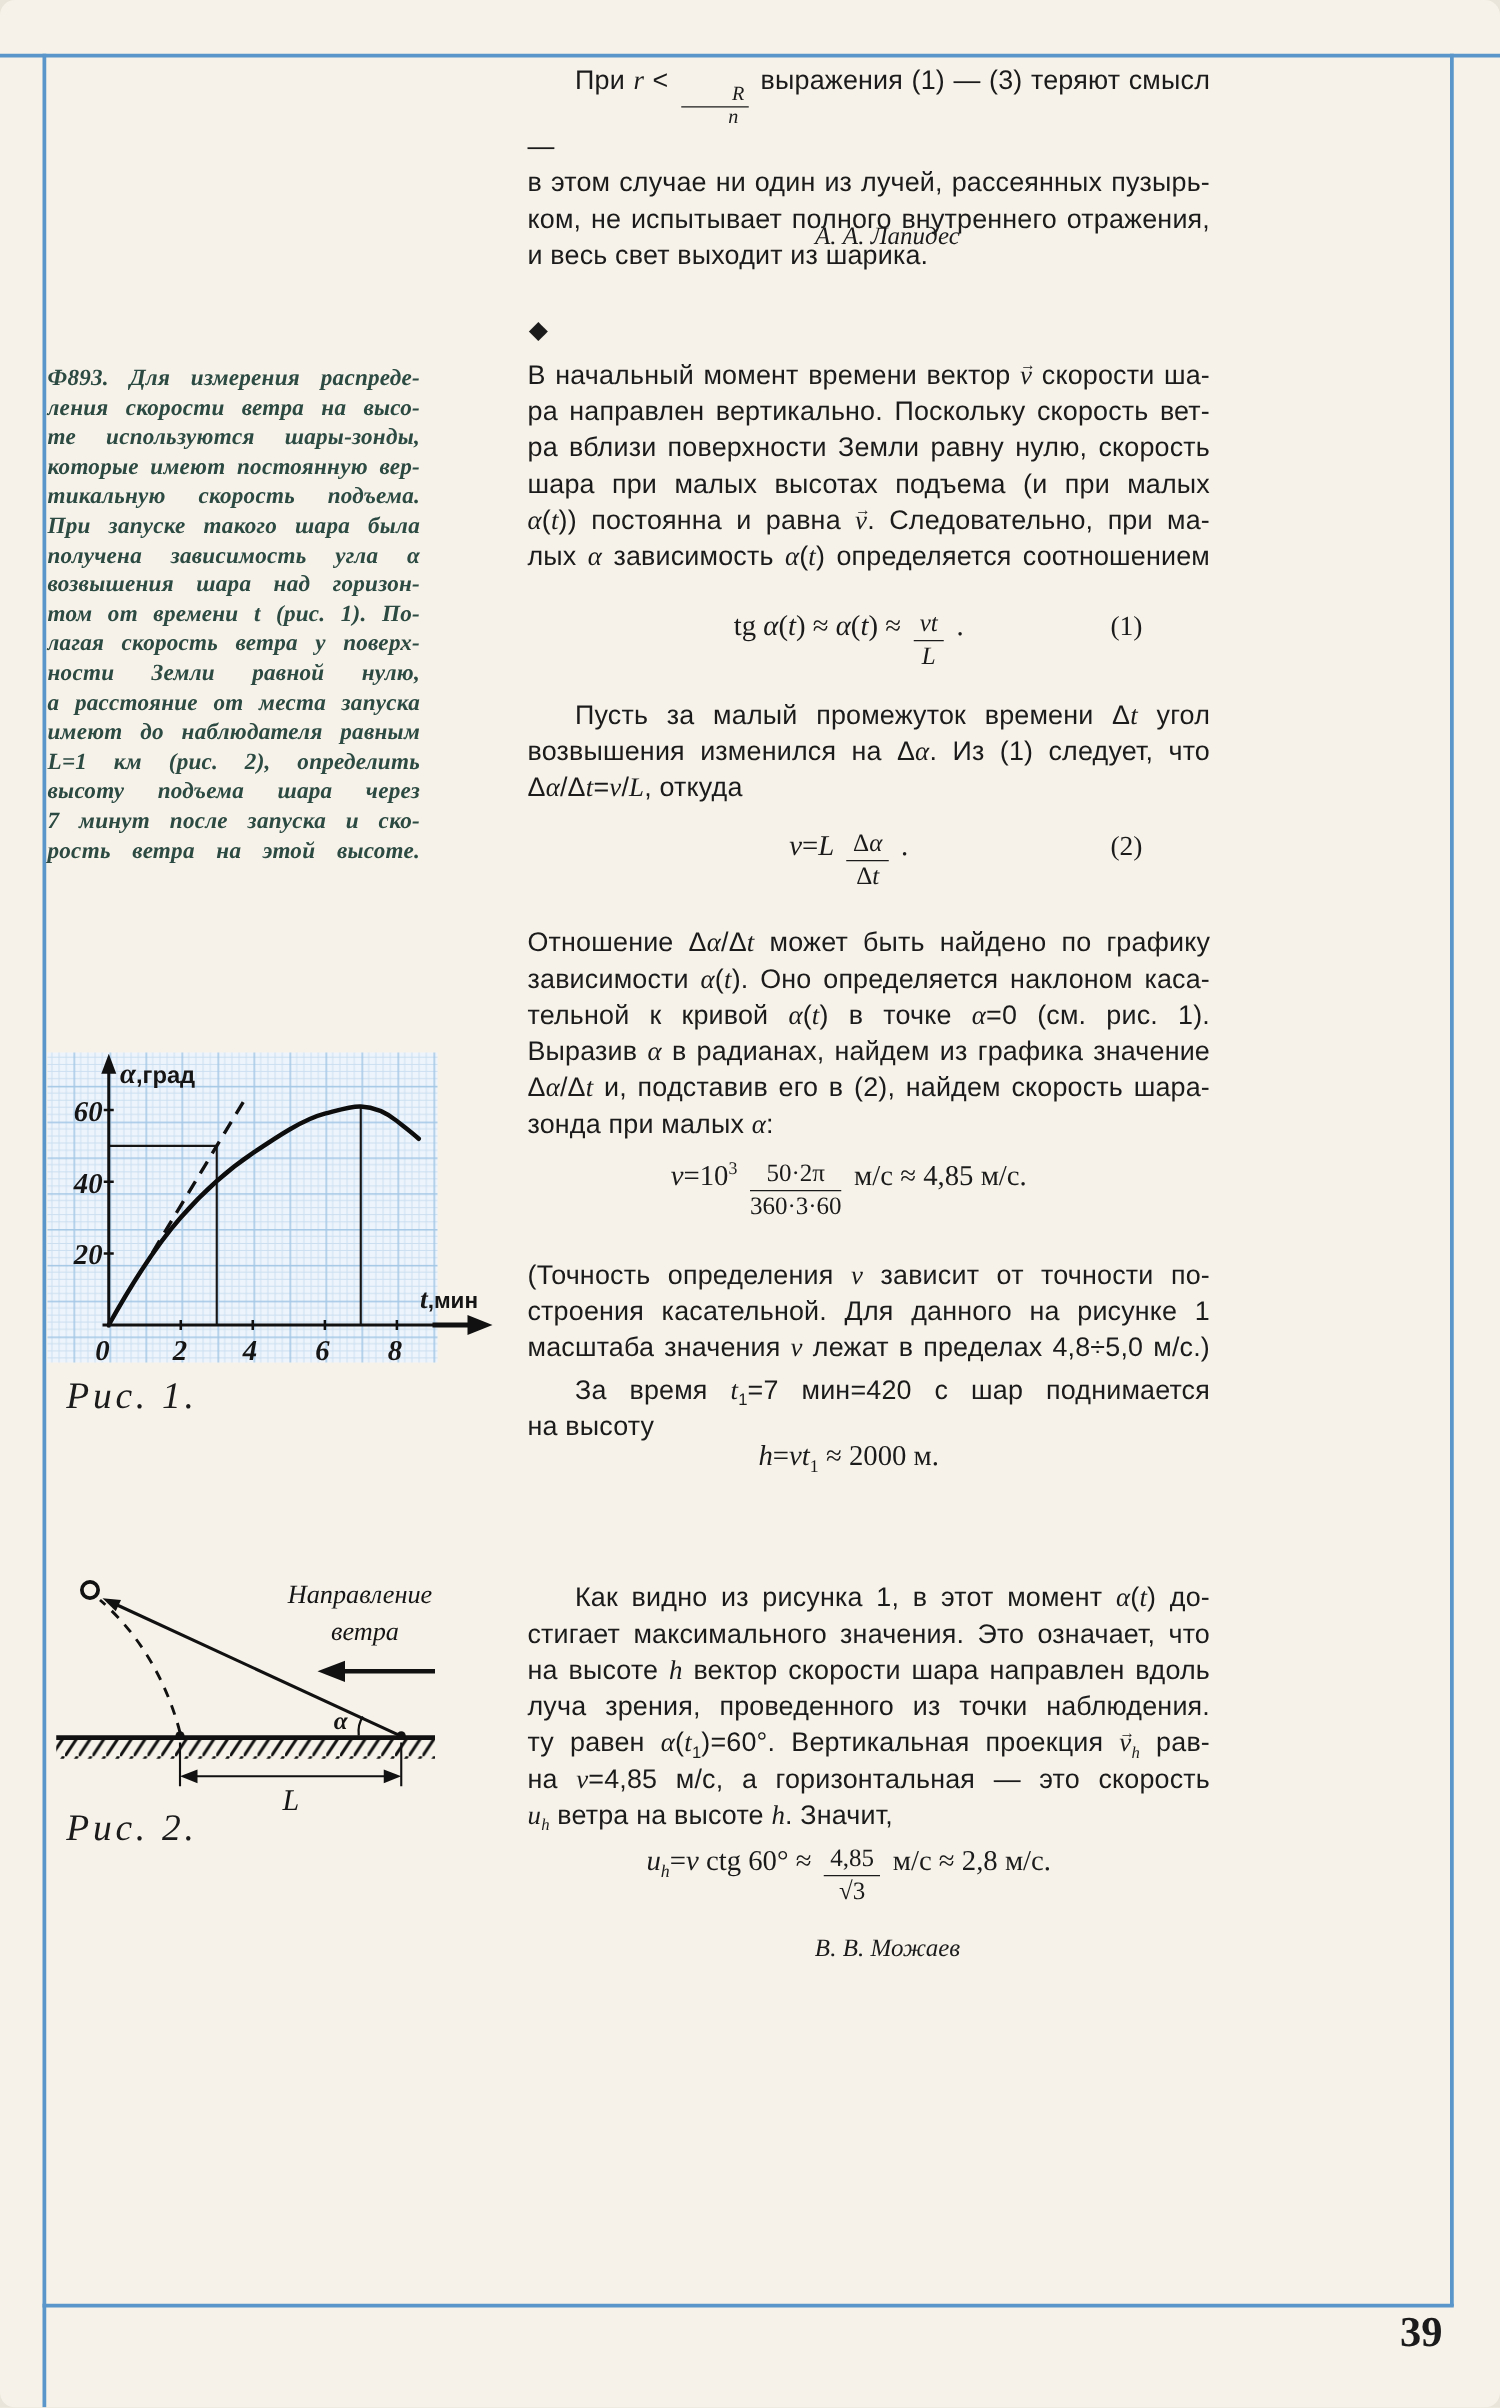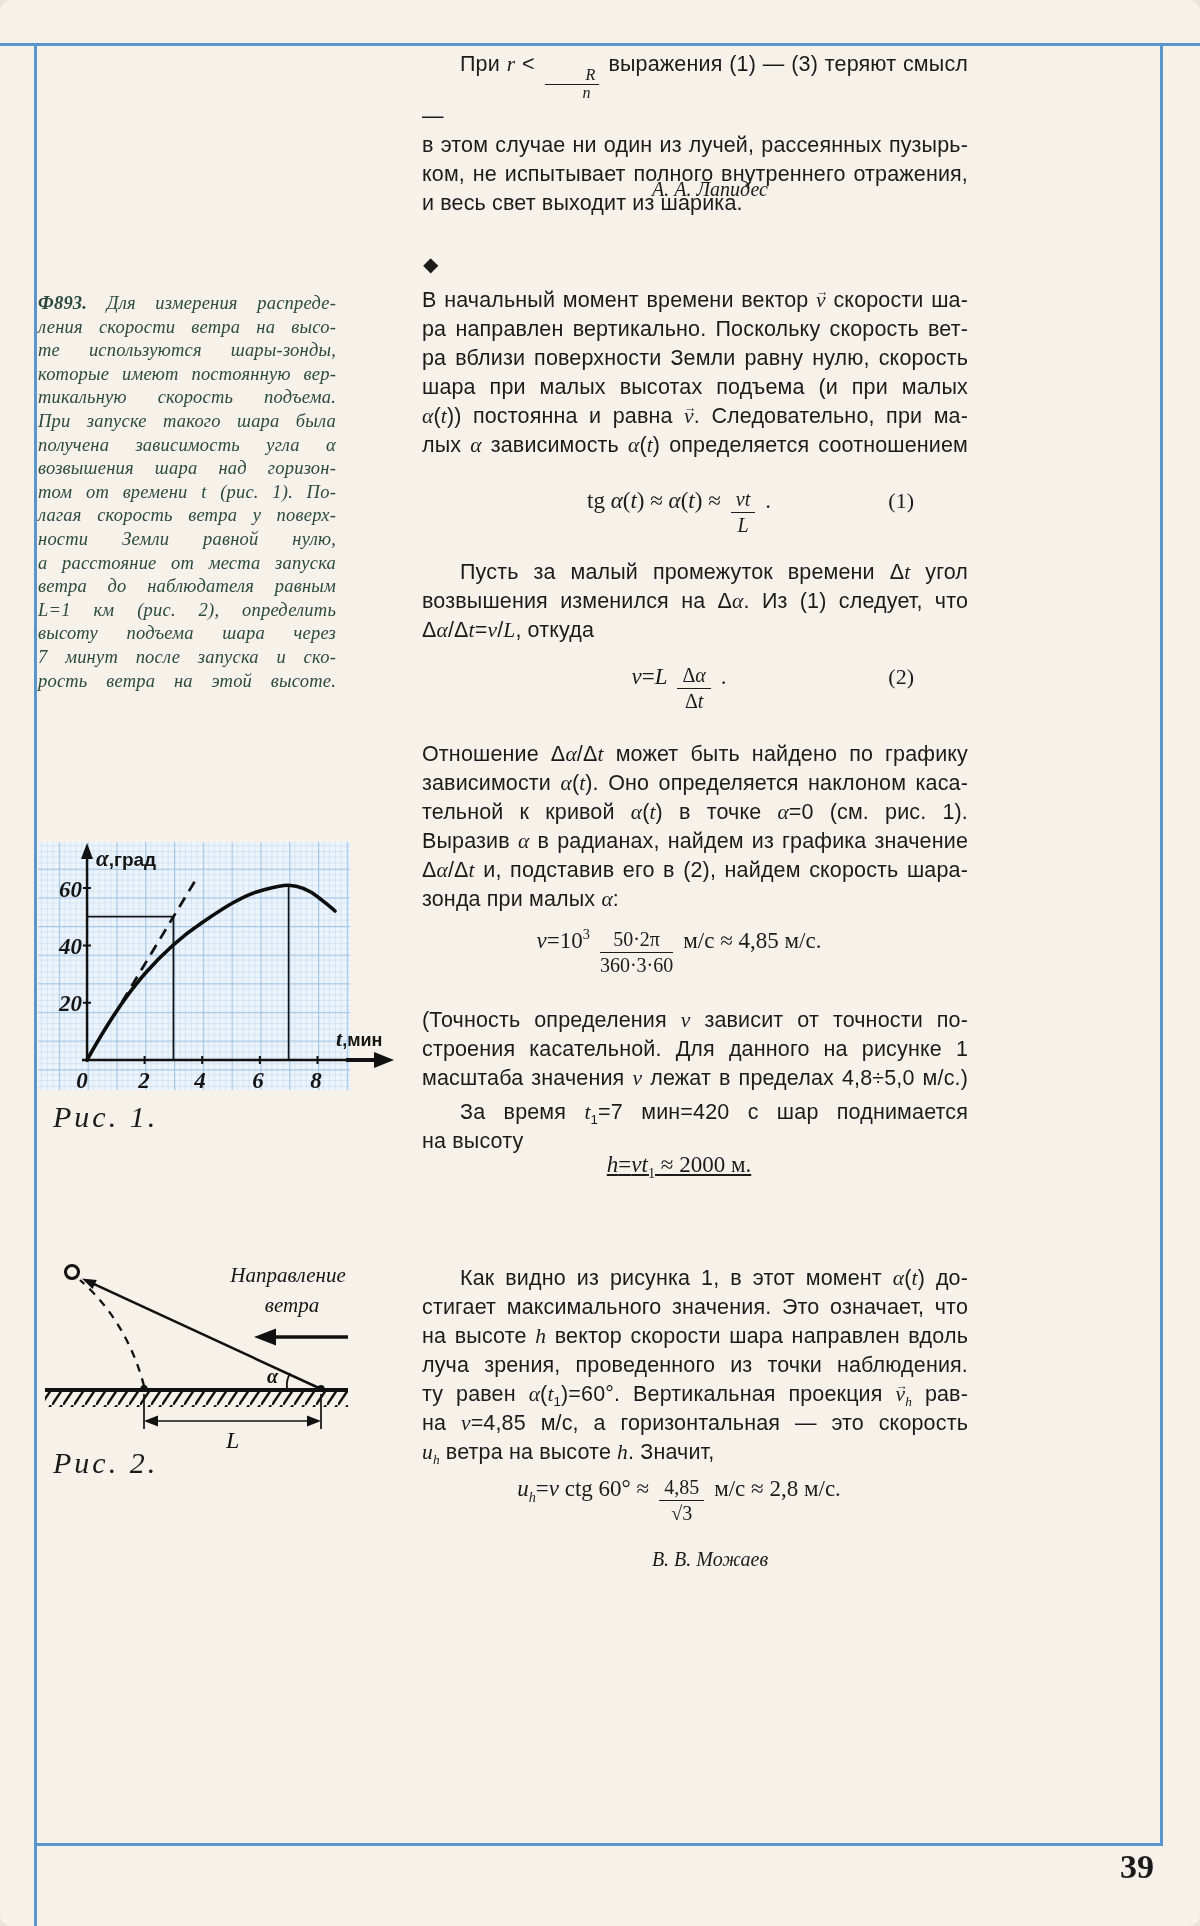--- a/index.html
+++ b/index.html
@@ -25,32 +25,32 @@
   .sfrac{display:inline-flex;flex-direction:column;vertical-align:-.55em;font-size:.75em;line-height:1.05;
          text-align:center;font-family:"Liberation Serif",serif;font-style:italic;margin:0 3px;}
   .sfrac .sn{border-bottom:1.6px solid currentColor;padding:0 3px;}
 
   .author{position:absolute;left:440px;width:546px;text-align:center;font-family:"Liberation Serif",serif;
           font-style:italic;font-size:20px;padding-right:6px;box-sizing:border-box;}
   .diamond{position:absolute;left:423px;top:254px;font-size:20px;line-height:20px;}
 
   
   .problem{position:absolute;left:38px;top:292px;width:298px;font-family:"Liberation Serif",serif;
-           font-style:italic;font-weight:400;font-size:18.5px;line-height:23.6px;color:#2c4a42;letter-spacing:.2px;}
+           font-style:italic;font-weight:700;font-size:18.5px;line-height:23.6px;color:#2c4a42;letter-spacing:.2px;}
   .problem .tl{text-align:justify;text-align-last:justify;}
 
   
   .formula{position:absolute;left:406px;width:546px;display:flex;align-items:flex-start;justify-content:center;
            font-family:"Liberation Serif",serif;font-size:23px;height:58px;}
   .formula .fpart{margin:0 4px;}
   .dfrac{display:inline-block;text-align:center;vertical-align:middle;margin:0 6px;font-size:20px;line-height:1.15;}
   .dfrac .num{display:block;border-bottom:1.8px solid #1b1b1b;padding:0 5px 1px;}
   .dfrac .den{display:block;padding-top:1px;}
   .formula .tag{position:absolute;right:38px;font-size:22px;}
-  .formula-plain{height:32px;text-decoration:underline;}
+  .formula-plain{height:32px;}
 
   .figcap{position:absolute;font-family:"Liberation Serif",serif;font-style:italic;font-size:30px;
           letter-spacing:3px;}
   .pageno{position:absolute;left:1120px;top:1848px;font-family:"Liberation Serif",serif;font-weight:700;
           font-size:34px;}
   svg{position:absolute;}
   svg text{font-family:"Liberation Serif",serif;fill:#151515;}
 </style>
 </head>
 <body>
@@ -81,21 +81,21 @@
       <div class="tl">те используются шары-зонды,</div>
       <div class="tl">которые имеют постоянную вер-</div>
       <div class="tl">тикальную скорость подъема.</div>
       <div class="tl">При запуске такого шара была</div>
       <div class="tl">получена зависимость угла α</div>
       <div class="tl">возвышения шара над горизон-</div>
       <div class="tl">том от времени <i>t</i> (рис. 1). По-</div>
       <div class="tl">лагая скорость ветра у поверх-</div>
       <div class="tl">ности Земли равной нулю,</div>
       <div class="tl">а расстояние от места запуска</div>
-      <div class="tl">ветра до наблюдателя равным</div>
+      <div class="tl">имеют до наблюдателя равным</div>
       <div class="tl"><i>L</i>=1 км (рис. 2), определить</div>
       <div class="tl">высоту подъема шара через</div>
       <div class="tl">7 минут после запуска и ско-</div>
       <div class="tl">рость ветра на этой высоте.</div>
     </div>
 
   <div class="maincol" style="top:286px">
       <div class="tl">В начальный момент времени вектор <span class="vec">v</span> скорости ша-</div>
       <div class="tl">ра направлен вертикально. Поскольку скорость вет-</div>
       <div class="tl">ра вблизи поверхности Земли равну нулю, скорость</div>

